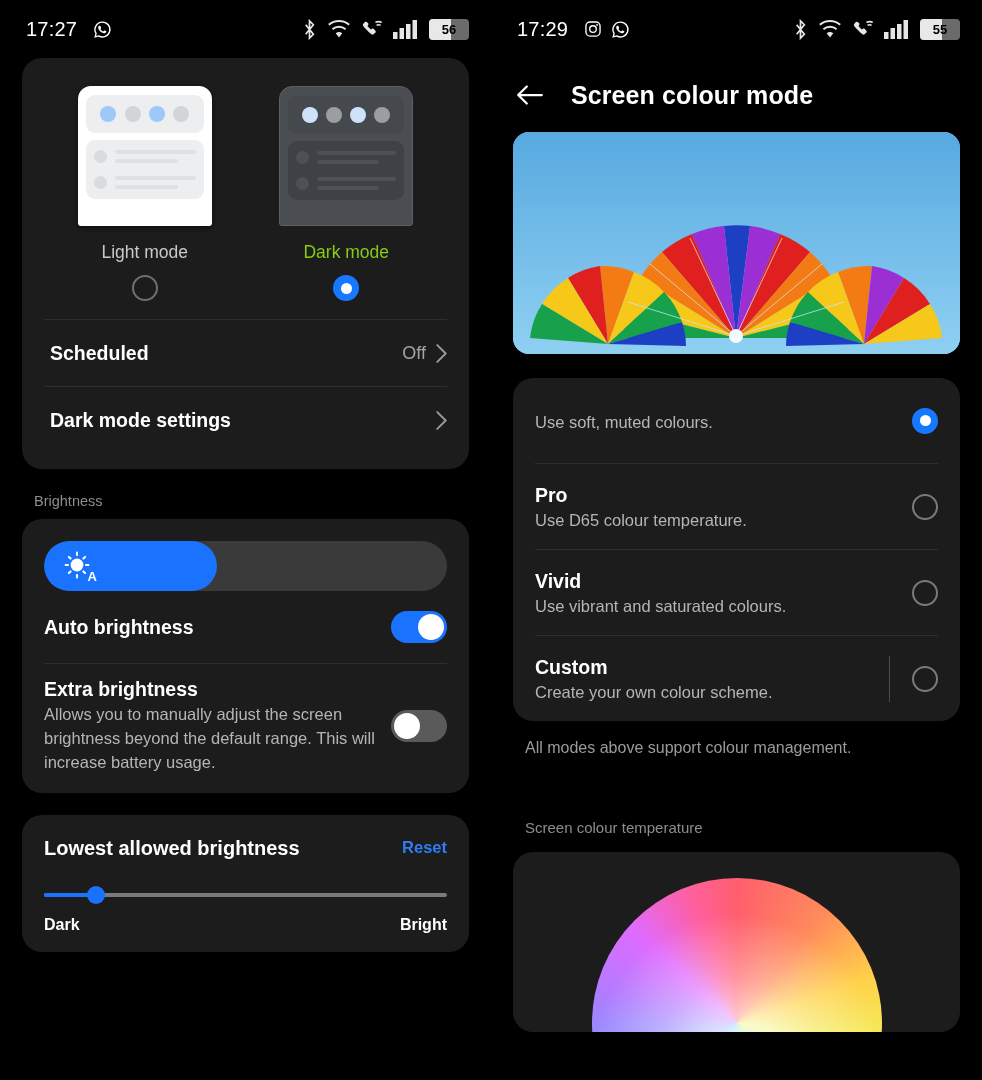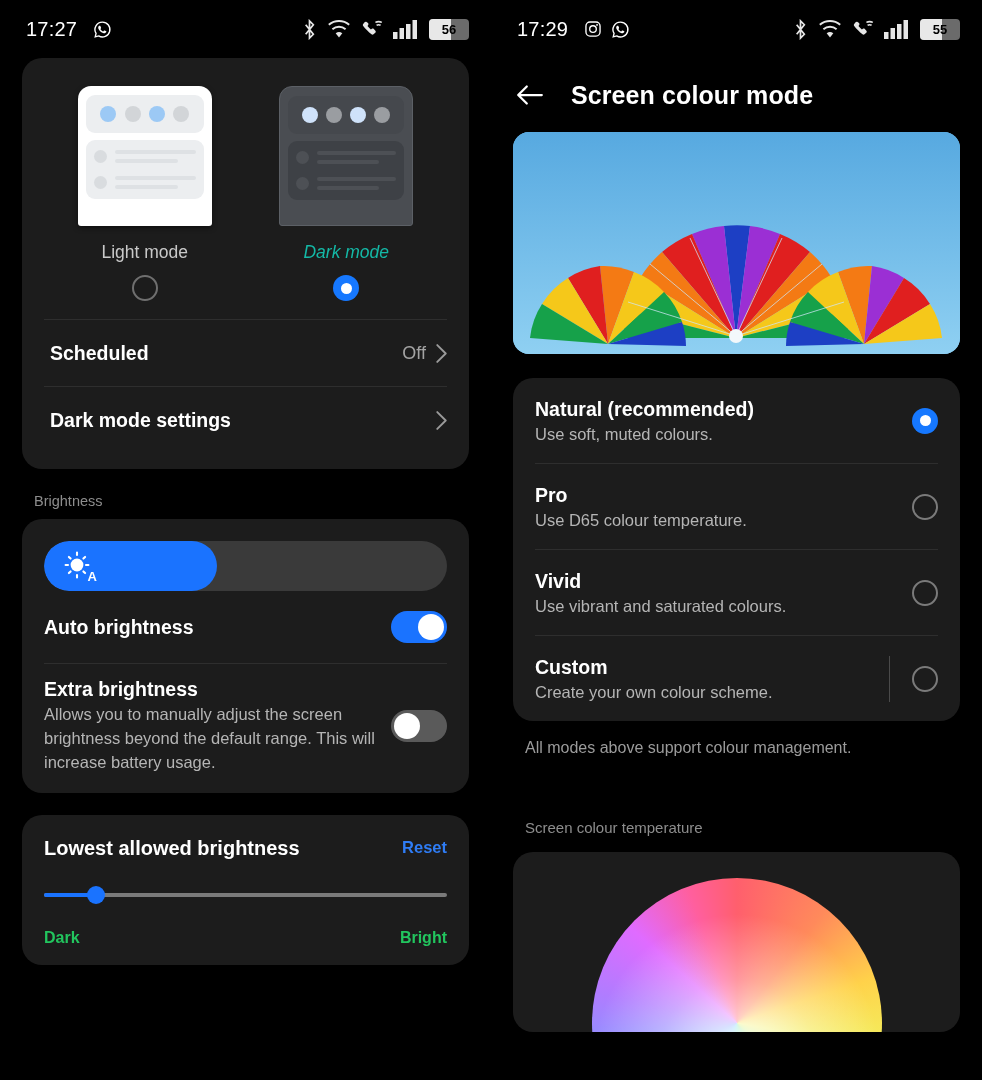--- a/index.html
+++ b/index.html
@@ -70,21 +70,21 @@
   .pv-line-row:last-child { margin-bottom: 0; }
   .pv-circle { width: 13px; height: 13px; border-radius: 50%; flex: none; }
   .preview.light .pv-circle { background: #d9dcdf; }
   .preview.dark  .pv-circle { background: #4d5055; }
   .pv-lines { flex: 1; display: flex; flex-direction: column; gap: 5px; }
   .pv-bar { height: 4px; border-radius: 2px; }
   .preview.light .pv-bar { background: #dee1e4; }
   .preview.dark  .pv-bar { background: #4d5055; }
   .pv-bar.short { width: 78%; }
   .theme-name { margin-top: 16px; font-size: 17.5px; color: #c9c9c9; }
-  .theme-name.active { color: #14b8a6; font-style: italic; }
+  .theme-name.active { color: #84cc16; }
   .radio {
     margin-top: 12px; width: 26px; height: 26px; border-radius: 50%;
     border: 2px solid #6f6f6f; display: flex; align-items: center; justify-content: center;
   }
   .radio.checked { border: none; background: #1678ff; }
   .radio.checked::after { content: ""; width: 11px; height: 11px; border-radius: 50%; background: #fff; }
 
   .divider { height: 1px; background: #2e2e2e; margin: 0 22px; }
   .divider.inset { margin: 0; }
 
@@ -118,21 +118,21 @@
   .switch.off .knob { left: 3px; }
 
   .lowest-card { padding: 20px 22px 18px; }
   .lowest-head { display: flex; align-items: flex-start; }
   .lowest-title { color: #fff; font-size: 20px; font-weight: 700; line-height: 1.35; max-width: 300px; }
   .reset-link { margin-left: auto; color: #2f7df6; font-size: 16.5px; font-weight: 700; padding-top: 3px; }
   .thin-slider { position: relative; height: 26px; margin-top: 20px; }
   .ts-track { position: absolute; top: 11px; left: 0; right: 0; height: 4px; border-radius: 2px; background: #7a7a7a; }
   .ts-fill { position: absolute; top: 11px; left: 0; height: 4px; border-radius: 2px; background: #1a73ff; }
   .ts-thumb { position: absolute; top: 4px; width: 18px; height: 18px; border-radius: 50%; background: #1a73ff; }
-  .ts-labels { display: flex; justify-content: space-between; margin-top: 21px; color: #22c55e; font-size: 16px; font-weight: 700; }
+  .ts-labels { display: flex; justify-content: space-between; margin-top: 8px; color: #ffffff; font-size: 16px; font-weight: 700; }
 
   
   .hero { margin: 0 22px; height: 222px; border-radius: 16px; overflow: hidden; position: relative; background: #6ab4e4; }
   .mode-card { background: #1c1c1c; border-radius: 20px; margin: 24px 22px 0; padding: 0 22px; }
   .mode-row { display: flex; align-items: center; min-height: 85px; position: relative; }
   .mode-txt { flex: 1; padding-right: 18px; }
   .mode-title { color: #fff; font-size: 19.5px; font-weight: 700; }
   .mode-desc { color: #b5b5b5; font-size: 16.5px; margin-top: 4px; }
   .mode-radio { width: 26px; height: 26px; border-radius: 50%; border: 2px solid #7a7a7a; flex: none;
     display: flex; align-items: center; justify-content: center; }
@@ -430,21 +430,20 @@
           </g>
           <circle cx="0" cy="-2" r="7" fill="#f3f8fb"></circle>
         </g>
       </svg>
     </div>
 
     <div class="mode-card">
 
       <div class="mode-row">
         <span class="mode-txt">
-          <span class="mode-title">Natural (recommended)</span>
           <span class="mode-desc" style="display:block">Use soft, muted colours.</span>
         </span>
         <span class="mode-radio checked"></span>
       </div>
       <div class="mode-div"></div>
 
       <div class="mode-row">
         <span class="mode-txt">
           <span class="mode-title">Pro</span>
           <span class="mode-desc" style="display:block">Use D65 colour temperature.</span>

